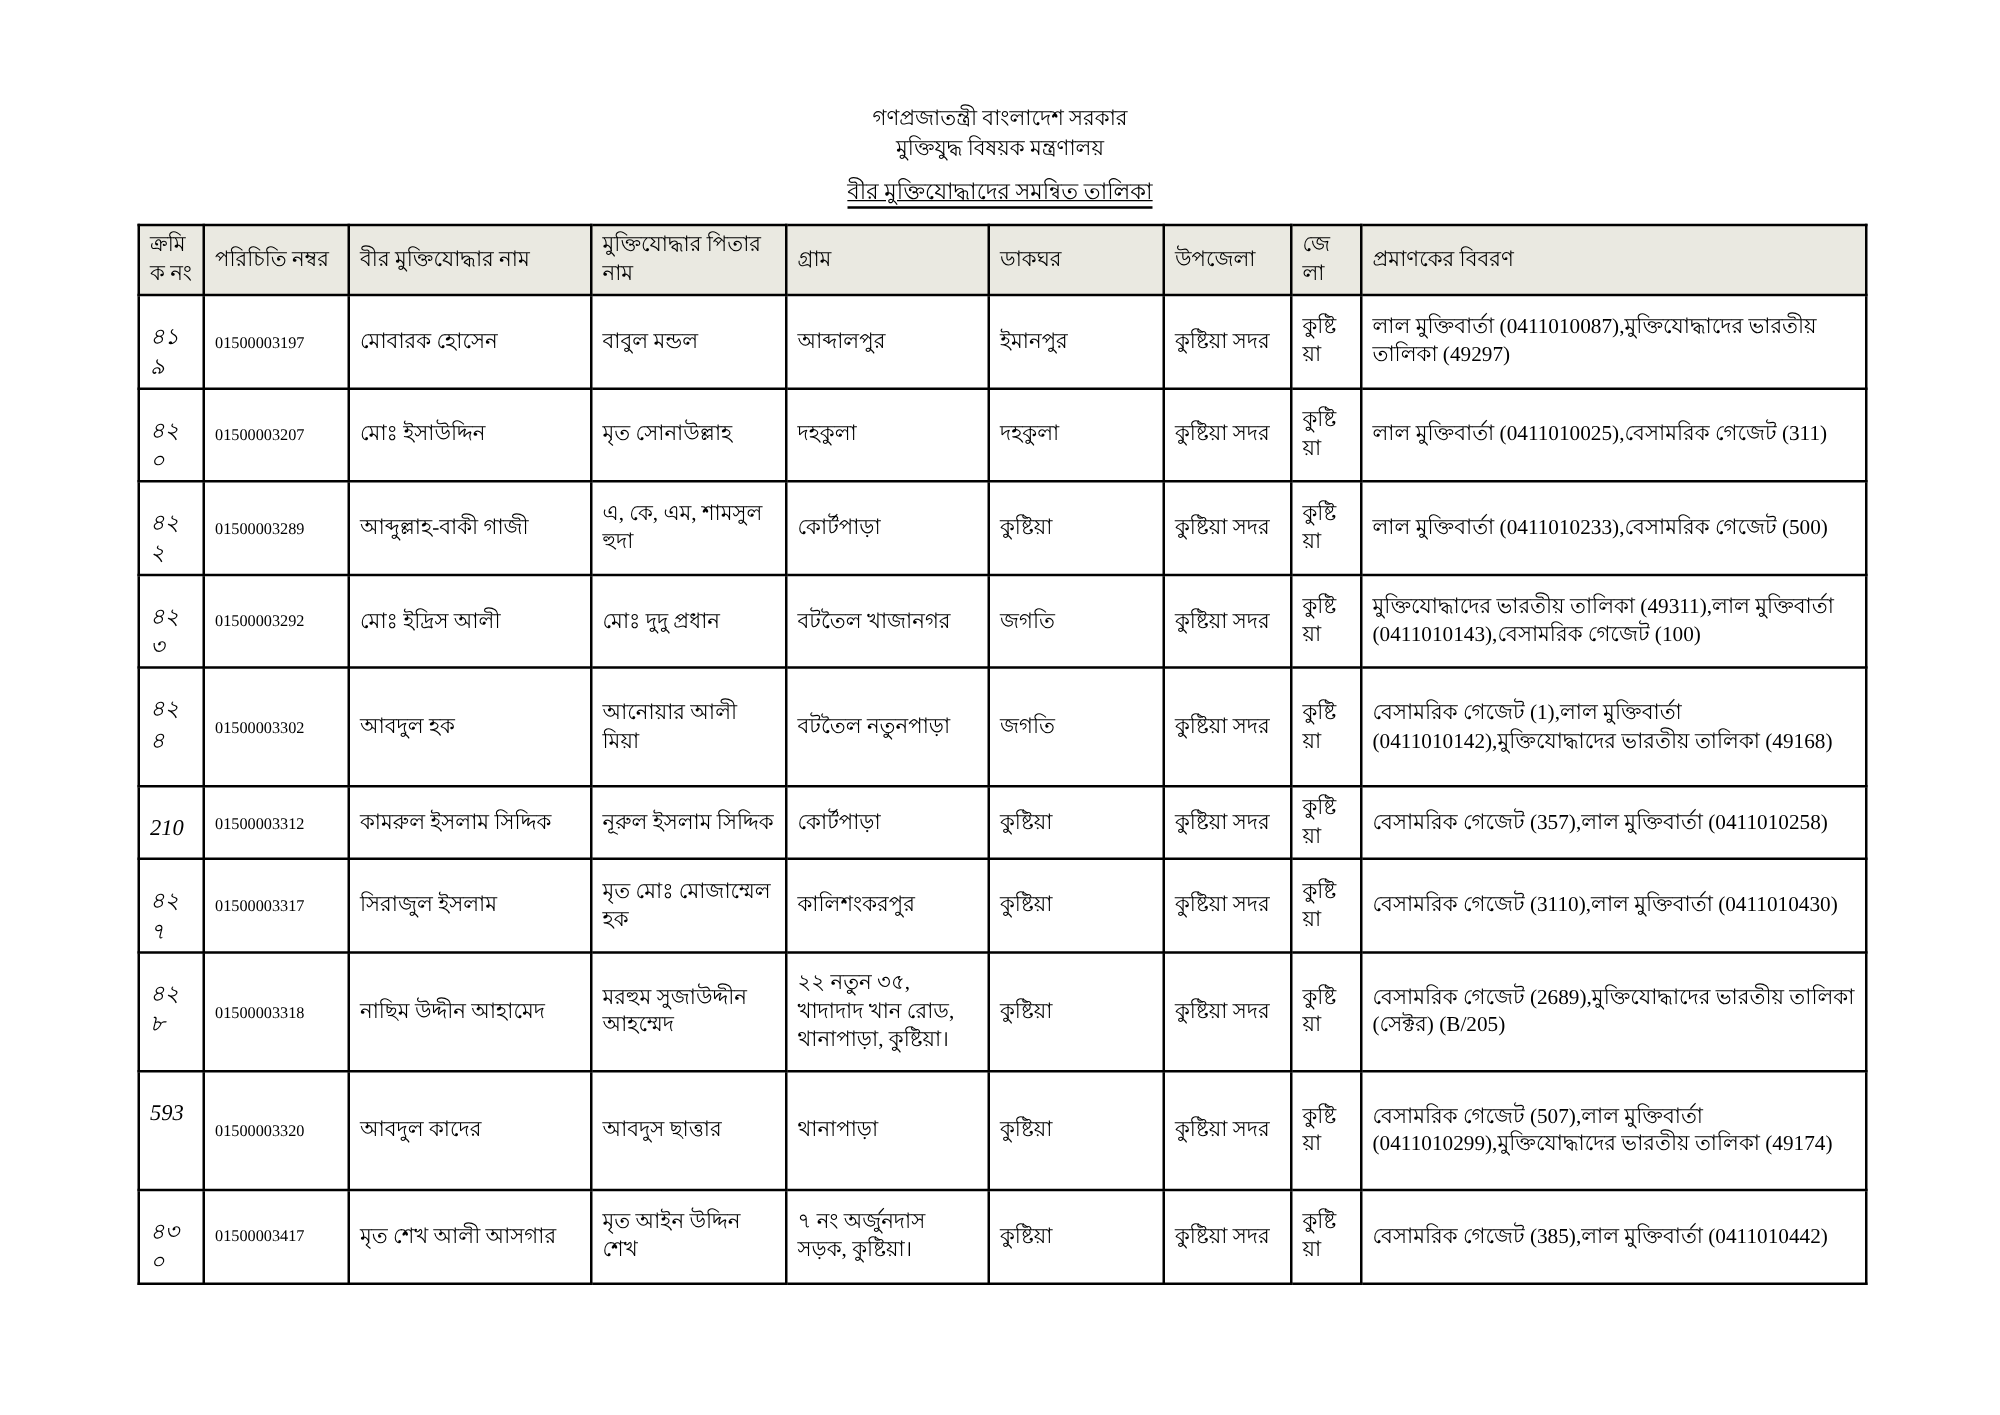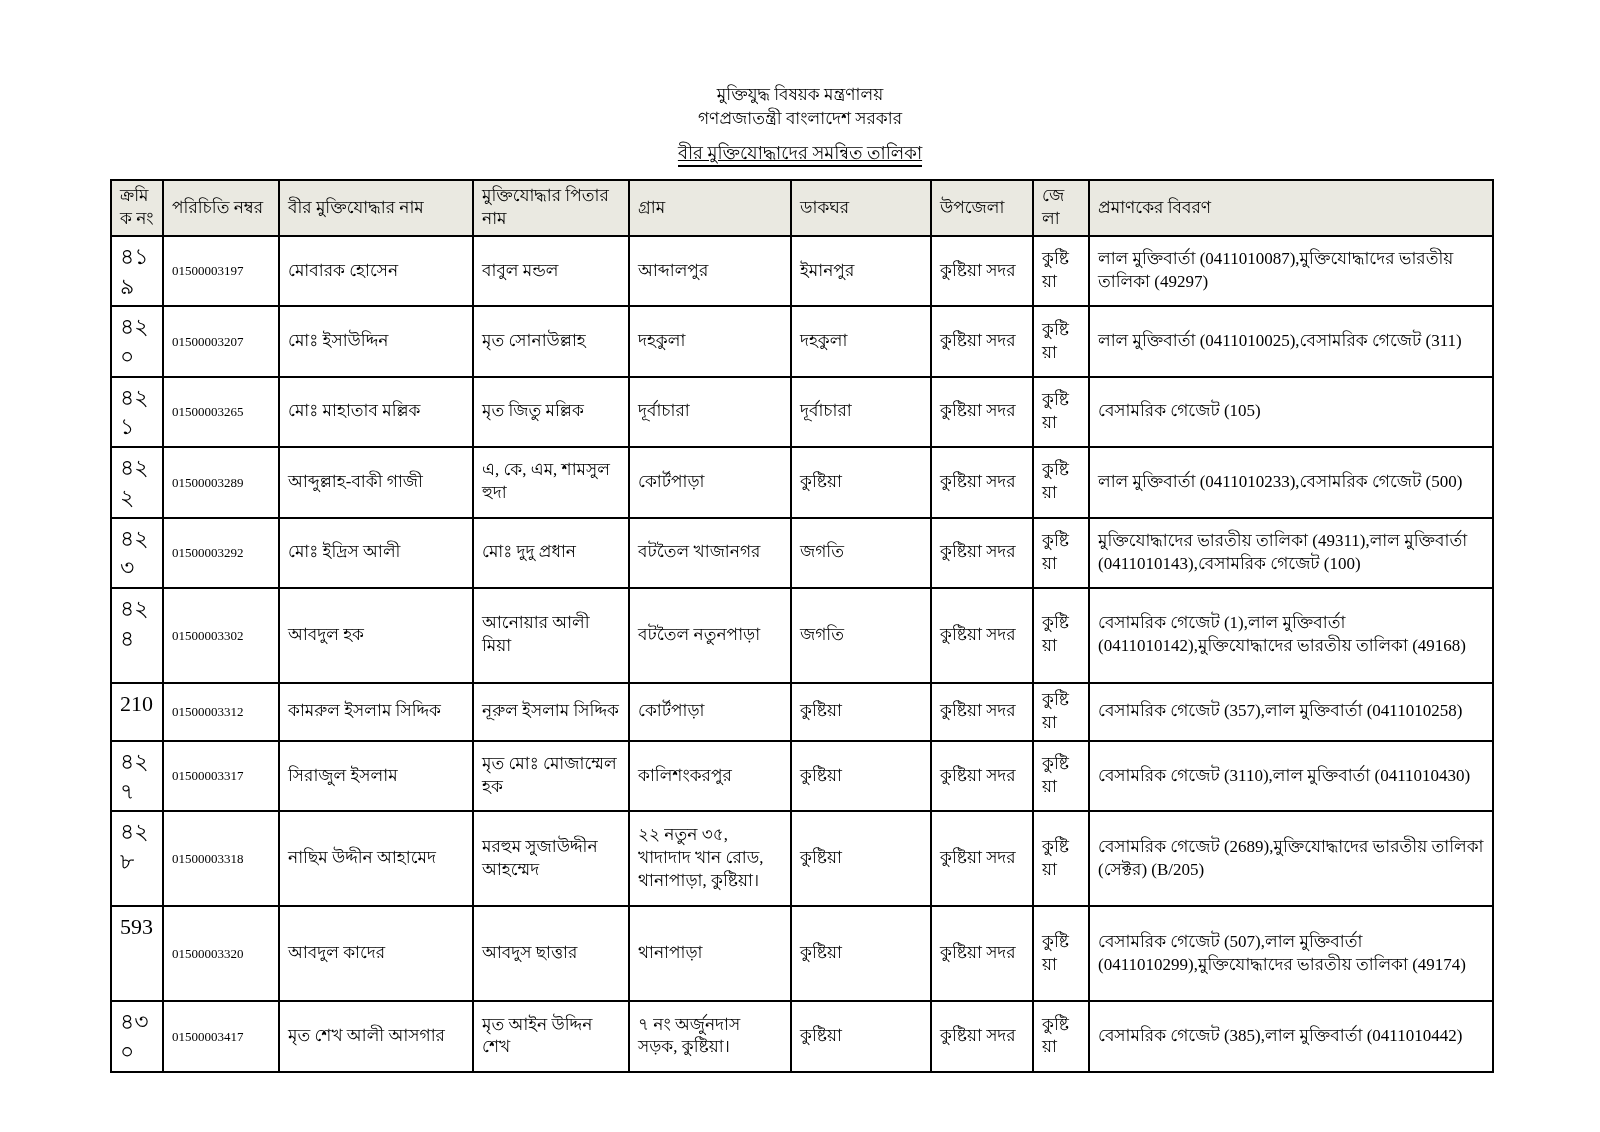--- a/index.html
+++ b/index.html
@@ -55,34 +55,35 @@
     font-weight: normal;
     font-size: 17px;
     height: 46px;
     vertical-align: middle;
   }
   tbody tr { height: 58px; }
   tbody tr.short { height: 38px; }
   tbody tr.tall { height: 95px; }
   tbody td:first-child {
     vertical-align: top;
-    font-size: 22px;
-    padding-top: 5px;
+    font-size: 18px;
+    padding-top: 20px;
+    font-style: italic;
   }
   tbody td:nth-child(2) {
     font-family: "Liberation Serif", "DejaVu Serif", serif;
     font-size: 13px;
   }
 </style>
 </head>
 <body>
 
 <div class="doc-header">
+  <p class="line">গণপ্রজাতন্ত্রী বাংলাদেশ সরকার</p>
   <p class="line">মুক্তিযুদ্ধ বিষয়ক মন্ত্রণালয়</p>
-  <p class="line">গণপ্রজাতন্ত্রী বাংলাদেশ সরকার</p>
   <div>
     <span class="line3">বীর মুক্তিযোদ্ধাদের সমন্বিত তালিকা</span>
   </div>
 </div>
 
 <div class="table-wrap">
   <table>
     <colgroup>
       <col style="width:52px">
         <col style="width:116px">
@@ -123,31 +124,20 @@
           <td>৪২০</td>
           <td>01500003207</td>
           <td>মোঃ ইসাউদ্দিন</td>
           <td>মৃত সোনাউল্লাহ</td>
           <td>দহকুলা</td>
           <td>দহকুলা</td>
           <td>কুষ্টিয়া সদর</td>
           <td>কুষ্টিয়া</td>
           <td>লাল মুক্তিবার্তা (0411010025),বেসামরিক গেজেট (311)</td>
         </tr>
-        <tr class="short">
-          <td>৪২১</td>
-          <td>01500003265</td>
-          <td>মোঃ মাহাতাব মল্লিক</td>
-          <td>মৃত জিতু মল্লিক</td>
-          <td>দূর্বাচারা</td>
-          <td>দূর্বাচারা</td>
-          <td>কুষ্টিয়া সদর</td>
-          <td>কুষ্টিয়া</td>
-          <td>বেসামরিক গেজেট (105)</td>
-        </tr>
         <tr>
           <td>৪২২</td>
           <td>01500003289</td>
           <td>আব্দুল্লাহ-বাকী গাজী</td>
           <td>এ, কে, এম, শামসুল হুদা</td>
           <td>কোর্টপাড়া</td>
           <td>কুষ্টিয়া</td>
           <td>কুষ্টিয়া সদর</td>
           <td>কুষ্টিয়া</td>
           <td>লাল মুক্তিবার্তা (0411010233),বেসামরিক গেজেট (500)</td>

